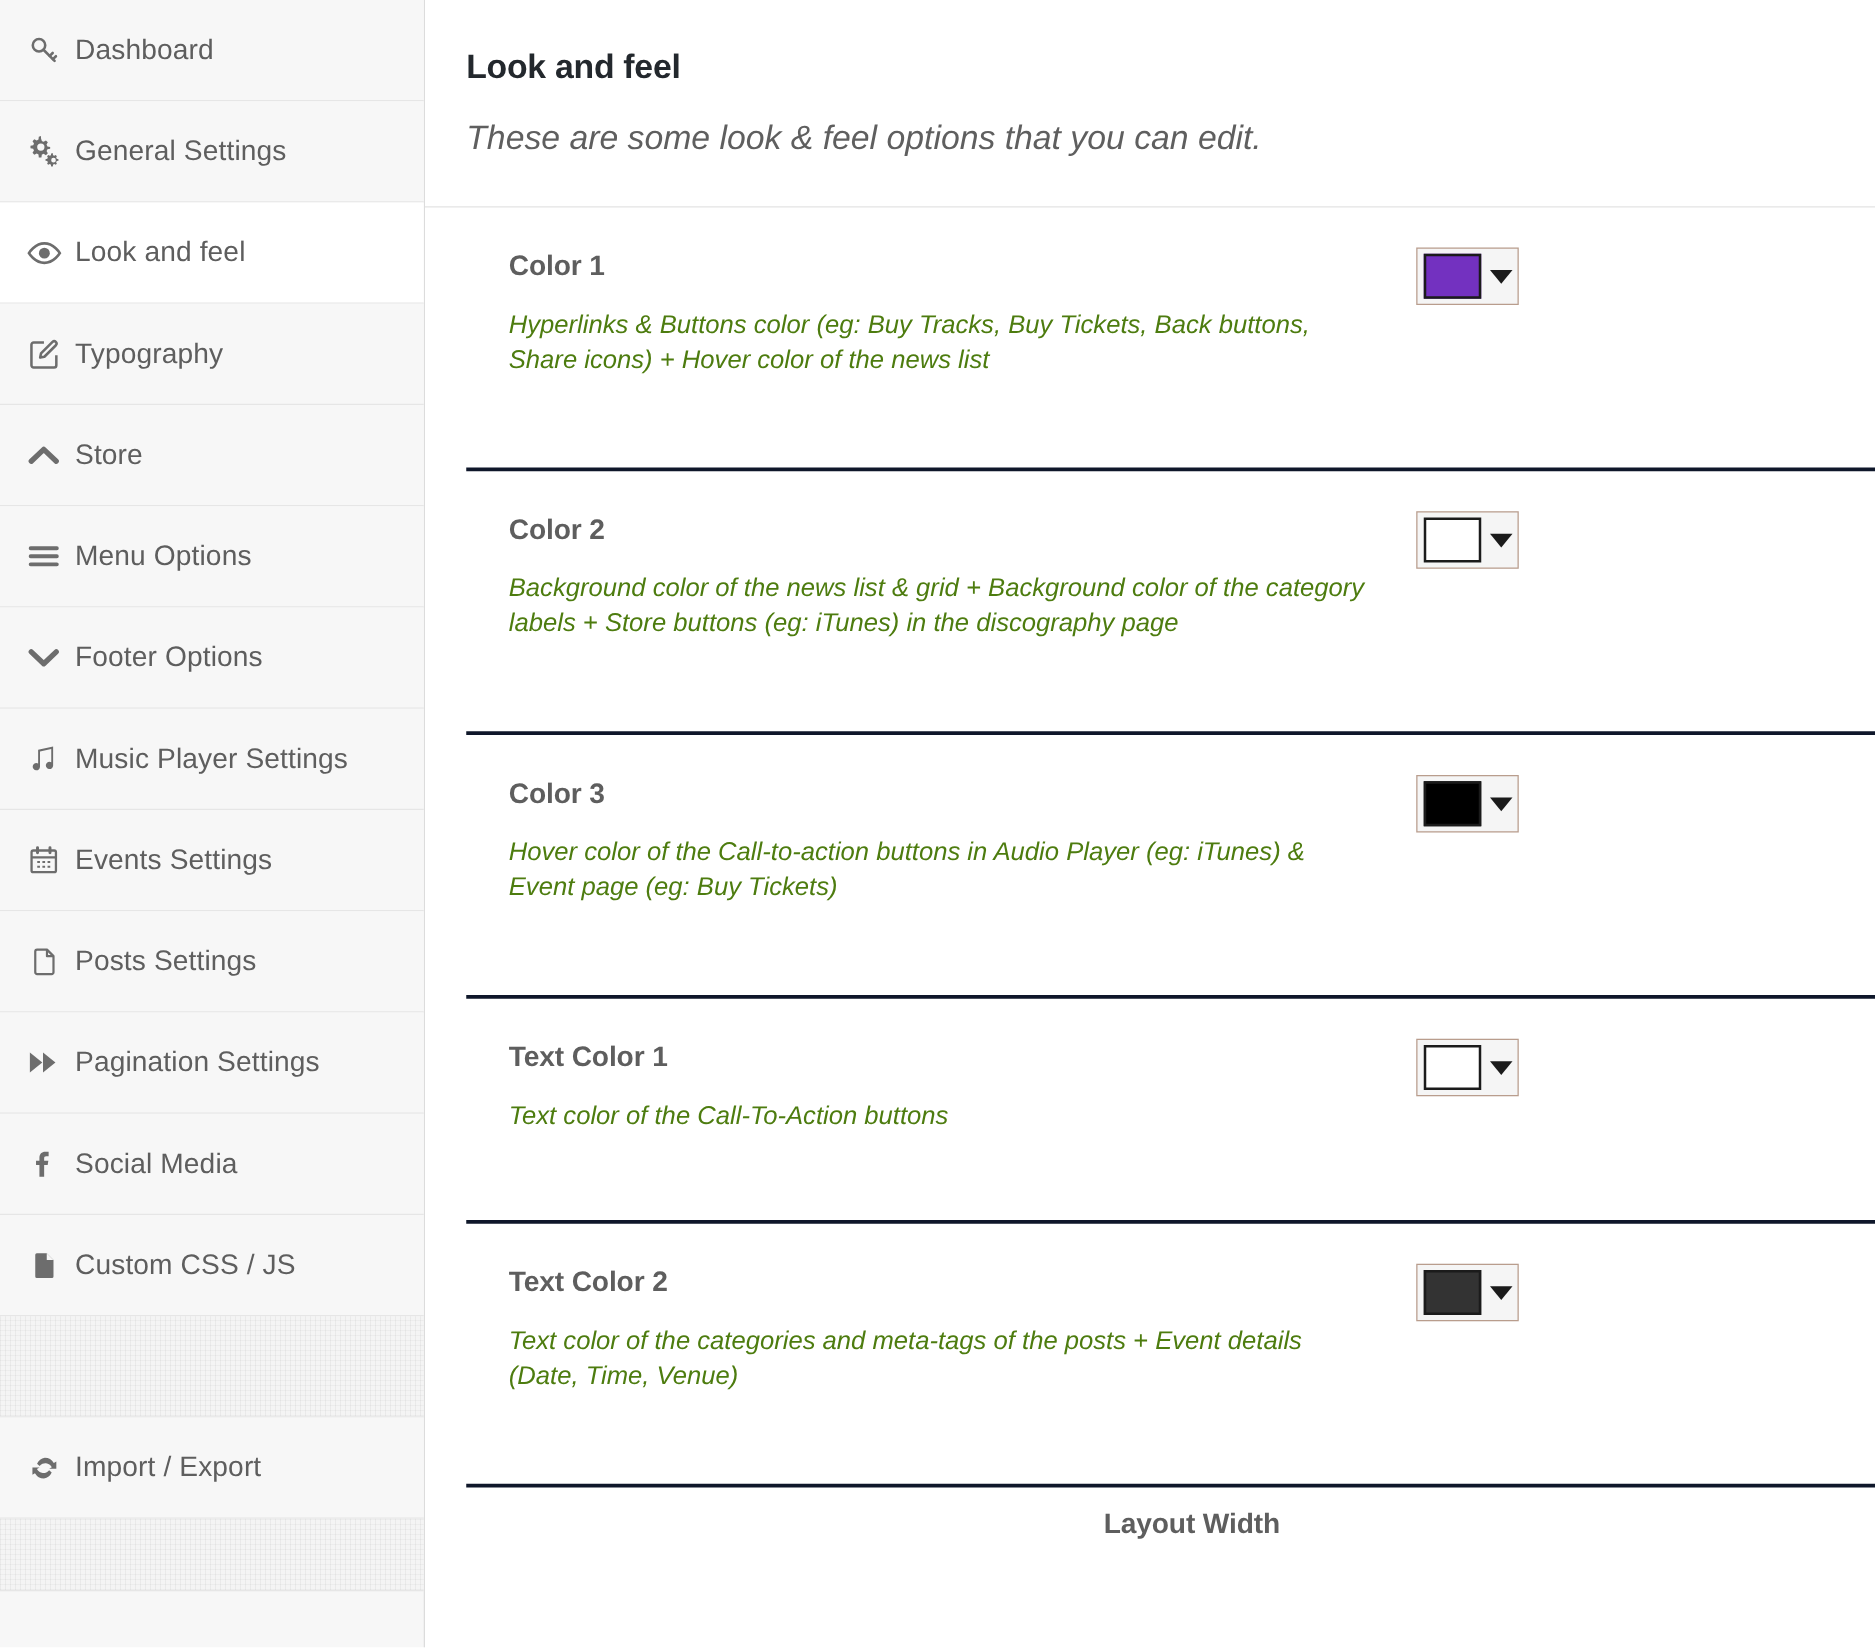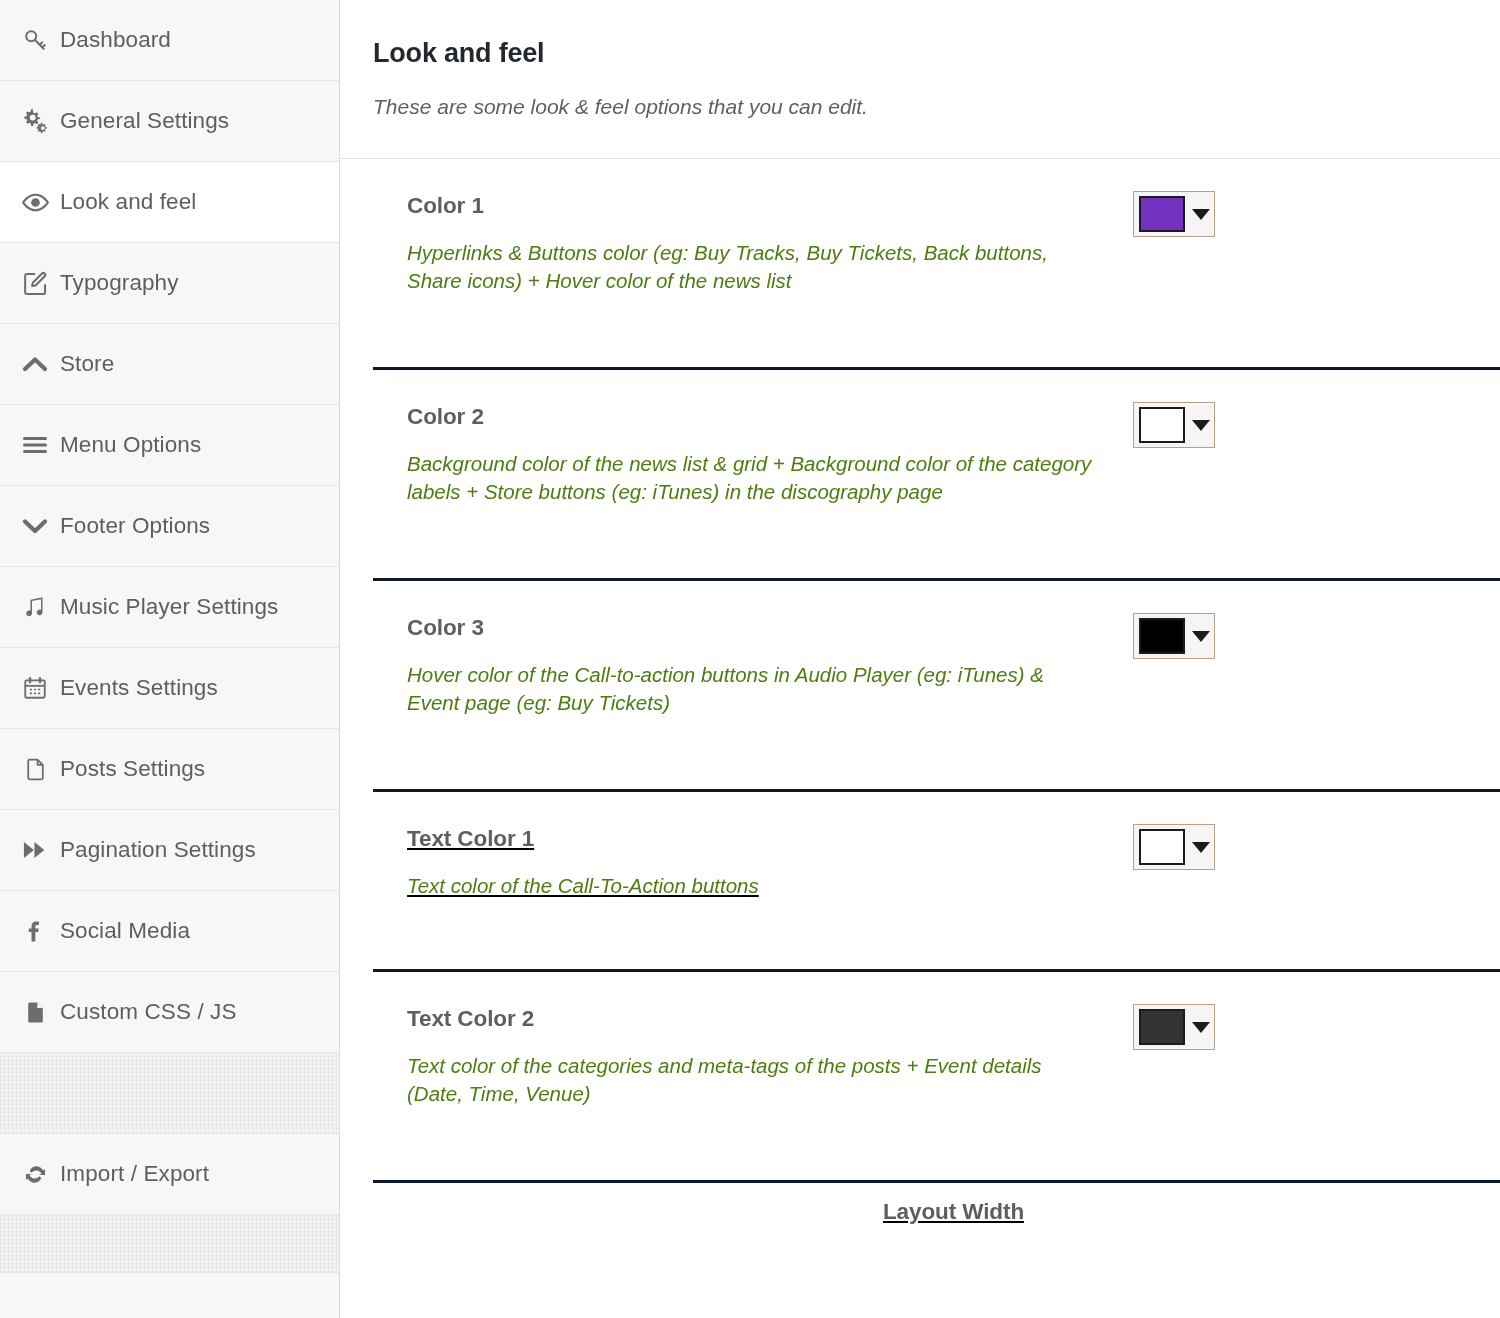--- a/index.html
+++ b/index.html
@@ -75,40 +75,40 @@
   .page-header { padding: 38px 0 0 33px; }
   .page-title {
     font-size: 27px;
     font-weight: 700;
     color: #23282d;
     margin: 0;
     letter-spacing: -0.2px;
   }
   .page-subtitle {
     margin: 26px 0 0 0;
-    font-size: 21px;
+    font-size: 27px;
     font-style: italic;
     color: #5f5f5f;
     font-weight: 400;
   }
 
   .rows {
     margin-top: 39px;
     border-top: 1px solid #e4e4e4;
     padding-left: 33px;
   }
   .field-row {
     display: flex;
     align-items: flex-start;
     border-bottom: 3px solid #0f172a;
     padding: 32px 0 32px 0;
     min-height: 211px;
   }
   .field-row:last-child { border-bottom: none; flex-direction: column; }
-  .field-row.short { min-height: 180px; text-decoration: underline; }
+  .field-row.short { min-height: 180px; }
   .field-row.layout-row {
     min-height: 96px;
     align-items: center;
     padding: 14px 0;
   }
   .field-left {
     flex: 0 0 760px;
     padding-left: 34px;
     padding-top: 2px;
   }

